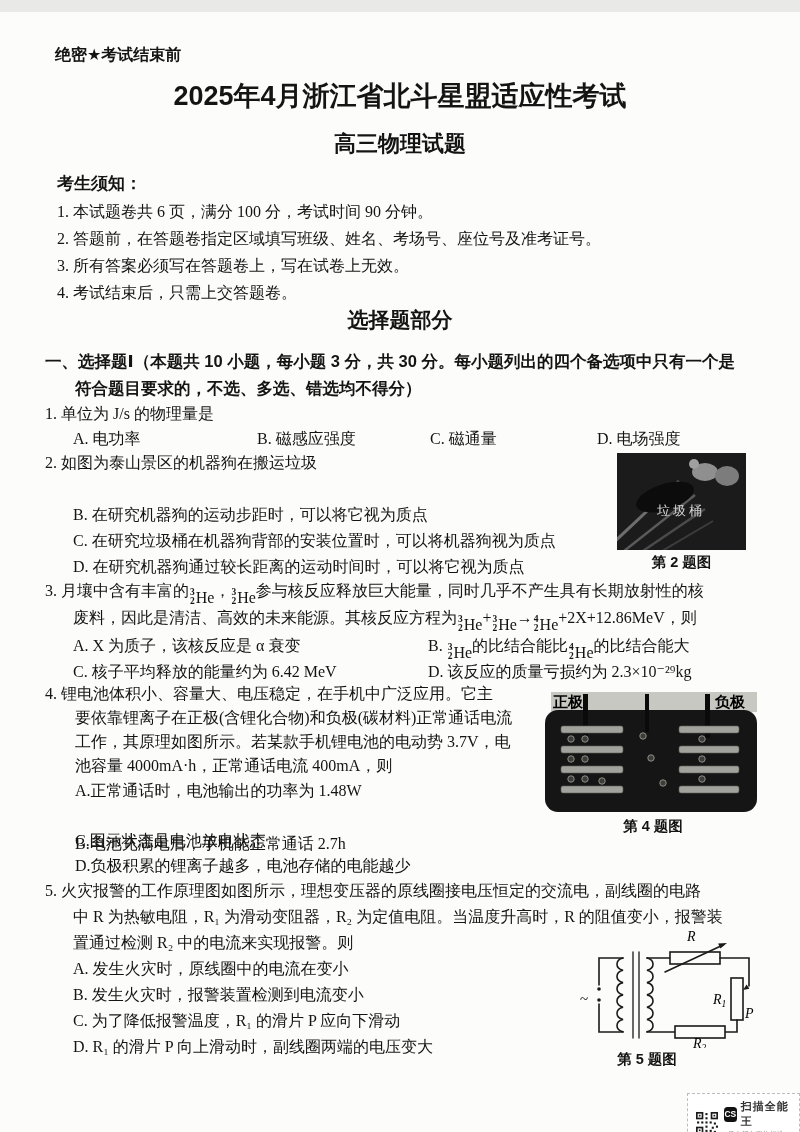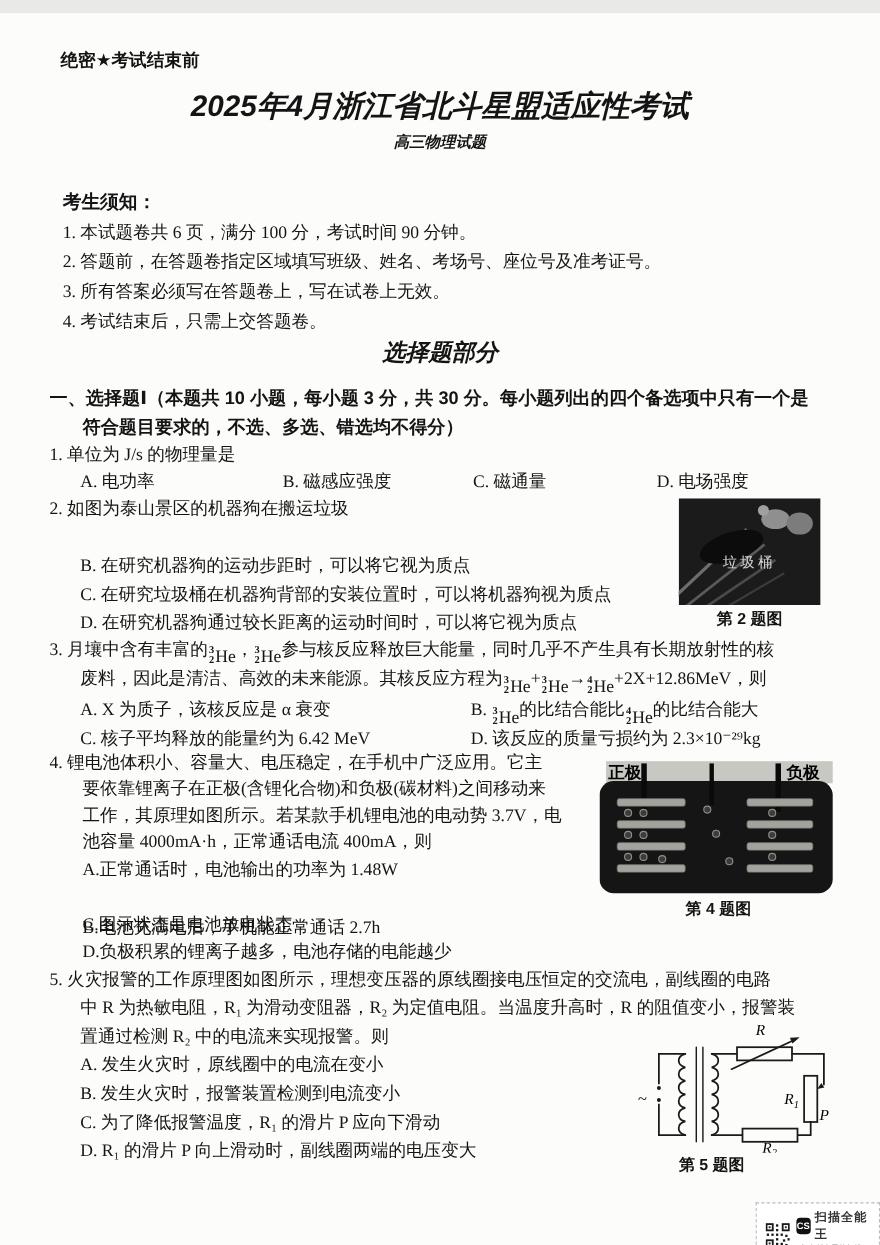--- a/index.html
+++ b/index.html
@@ -1,20 +1,20 @@
 <!DOCTYPE html>
 <html><head>
 <meta charset="utf-8">
 <style>
   html,body{margin:0;padding:0;}
   body{background:#e9e9e7;}
   .sheet{position:relative;width:800px;height:1132px;margin:12px auto;background:#fcfcfa;
          font-family:"Liberation Serif","DejaVu Serif",serif;color:#141414;overflow:hidden;}
   .abs{position:absolute;white-space:nowrap;}
-  .c{left:0;width:800px;text-align:center;font-style:italic;}
+  .c{left:0;width:800px;text-align:center;}
   .hei{font-family:"Liberation Sans","DejaVu Sans",sans-serif;font-weight:700;}
   .fs16{font-size:16px;line-height:20px;}
   .fs17{font-size:17px;}
   .cap{font-family:"Liberation Sans","DejaVu Sans",sans-serif;font-weight:700;font-size:14.5px;text-align:center;}
   .iso{display:inline-flex;align-items:center;}
   .iso-n{display:inline-flex;flex-direction:column;align-items:flex-end;font-size:9.5px;line-height:8.5px;
          margin:0 1px;transform:translateY(-1px);font-weight:600;}
   .figph{position:absolute;}
   .wm{position:absolute;display:flex;align-items:center;gap:6px;padding:5px 8px;
       border:1px dashed #bdbdbd;background:#ffffff;}
@@ -27,21 +27,21 @@
   .wm-sub{font-size:6.5px;color:#8a8a8a;margin-top:1px;letter-spacing:.5px;}
   svg text{font-family:"Liberation Serif","DejaVu Serif",serif;}
 </style>
 </head>
 <body>
 
 <div class="sheet">
 
   <div class="abs hei" style="left:55px;top:33px;font-size:16px;">绝密★考试结束前</div>
   <div class="abs c hei" style="top:66px;font-size:27px;">2025年4月浙江省北斗星盟适应性考试</div>
-  <div class="abs c hei" style="top:109px;font-size:14px;">高三物理试题</div>
+  <div class="abs c hei" style="top:117px;font-size:22px;">高三物理试题</div>
 
   <div class="abs hei fs17" style="left:57px;top:160px;">考生须知：</div>
   <div class="abs fs16" style="left:57px;top:190px;">1. 本试题卷共 6 页，满分 100 分，考试时间 90 分钟。</div>
   <div class="abs fs16" style="left:57px;top:217px;">2. 答题前，在答题卷指定区域填写班级、姓名、考场号、座位号及准考证号。</div>
   <div class="abs fs16" style="left:57px;top:244px;">3. 所有答案必须写在答题卷上，写在试卷上无效。</div>
   <div class="abs fs16" style="left:57px;top:271px;">4. 考试结束后，只需上交答题卷。</div>
 
   <div class="abs c hei" style="top:294px;font-size:21px;">选择题部分</div>
   <div class="abs hei" style="left:45px;top:339px;font-size:16.5px;">一、选择题Ⅰ（本题共 10 小题，每小题 3 分，共 30 分。每小题列出的四个备选项中只有一个是</div>
   <div class="abs hei" style="left:75px;top:366px;font-size:16.5px;">符合题目要求的，不选、多选、错选均不得分）</div>
@@ -116,21 +116,21 @@
         <span class="iso-n">
           <span>4</span>
           <span>2</span>
         </span>
         <span>He</span>
       </span><span>的比结合能大</span></div>
   <div class="abs fs16" style="left:73px;top:650px;">C. 核子平均释放的能量约为 6.42 MeV</div>
   <div class="abs fs16" style="left:428px;top:650px;">D. 该反应的质量亏损约为 2.3×10⁻²⁹kg</div>
 
   <div class="abs fs16" style="left:45px;top:672px;">4. 锂电池体积小、容量大、电压稳定，在手机中广泛应用。它主</div>
-  <div class="abs fs16" style="left:75px;top:696px;">要依靠锂离子在正极(含锂化合物)和负极(碳材料)之间移动来</div>
+  <div class="abs fs16" style="left:75px;top:696px;">要依靠锂离子在正极(含锂化合物)和负极(碳材料)正常通话电流</div>
   <div class="abs fs16" style="left:75px;top:720px;">工作，其原理如图所示。若某款手机锂电池的电动势 3.7V，电</div>
   <div class="abs fs16" style="left:75px;top:744px;">池容量 4000mA·h，正常通话电流 400mA，则</div>
   <div class="abs fs16" style="left:75px;top:769px;">A.正常通话时，电池输出的功率为 1.48W</div>
   <div class="abs fs16" style="left:75px;top:822px;">B.电池充满电后，手机能正常通话 2.7h</div>
   <div class="abs fs16" style="left:75px;top:819px;">C.图示状态是电池放电状态</div>
   <div class="abs fs16" style="left:75px;top:844px;">D.负极积累的锂离子越多，电池存储的电能越少</div>
 
   <div class="figph" style="left:545px;top:674px;width:216px;height:130px;">
     <svg width="216" height="130" viewBox="0 0 216 130">
       <rect x="6" y="6" width="206" height="20" fill="#c8c8c2"></rect>

